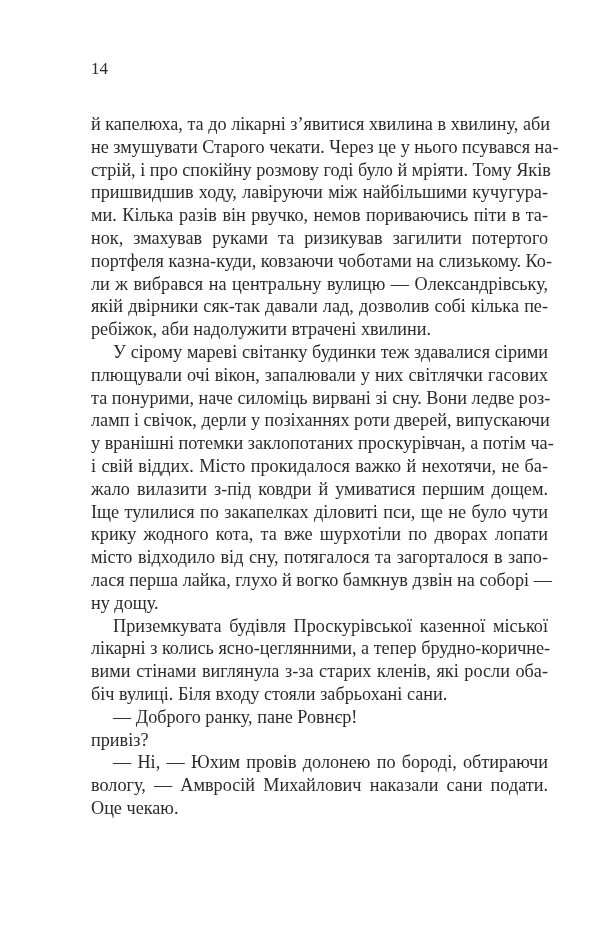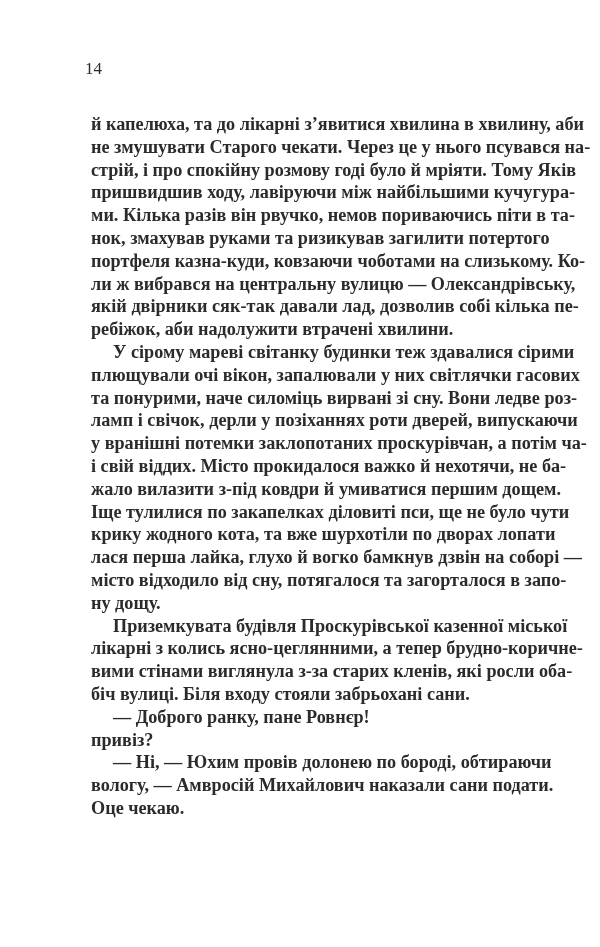--- a/index.html
+++ b/index.html
@@ -10,41 +10,40 @@
     body {
       width: 600px;
       height: 947px;
       position: relative;
       overflow: hidden;
       font-family: "Liberation Serif", "DejaVu Serif", serif;
       color: #2b2b2b;
     }
     .page-number {
       position: absolute;
-      left: 85px;
+      left: 91px;
       top: 58px;
       font-size: 17px;
       line-height: 22px;
       color: #2b2b2b;
     }
     .text-block {
       position: absolute;
       left: 91px;
       top: 113px;
       width: 457px;
       font-size: 18.2px;
       line-height: 22.8px;
     }
     .line {
       display: block;
       white-space: nowrap;
       text-align: justify;
       text-align-last: justify;
       height: 22.8px;
-      font-weight: bold;
     }
     .line.last {
       text-align-last: left;
     }
     .line.indent {
       text-indent: 22px;
     }
   </style>
 </head>
 <body>
@@ -64,22 +63,22 @@
     <span class="line last">ребіжок, аби надолужити втрачені хвилини.</span>
     <span class="line indent">У сірому мареві світанку будинки теж здавалися сірими</span>
     <span class="line">плющували очі вікон, запалювали у них світлячки гасових</span>
     <span class="line">та понурими, наче силоміць вирвані зі сну. Вони ледве роз-</span>
     <span class="line">ламп і свічок, дерли у позіханнях роти дверей, випускаючи</span>
     <span class="line">у вранішні потемки заклопотаних проскурівчан, а потім ча-</span>
     <span class="line">і свій віддих. Місто прокидалося важко й нехотячи, не ба-</span>
     <span class="line">жало вилазити з-під ковдри й умиватися першим дощем.</span>
     <span class="line">Іще тулилися по закапелках діловиті пси, ще не було чути</span>
     <span class="line">крику жодного кота, та вже шурхотіли по дворах лопати</span>
+    <span class="line">місто відходило від сну, потягалося та загорталося в запо-</span>
     <span class="line">лася перша лайка, глухо й вогко бамкнув дзвін на соборі —</span>
-    <span class="line">місто відходило від сну, потягалося та загорталося в запо-</span>
     <span class="line last">ну дощу.</span>
     <span class="line indent">Приземкувата будівля Проскурівської казенної міської</span>
     <span class="line">лікарні з колись ясно-цеглянними, а тепер брудно-коричне-</span>
     <span class="line">вими стінами виглянула з-за старих кленів, які росли оба-</span>
     <span class="line last">біч вулиці. Біля входу стояли забрьохані сани.</span>
     <span class="line indent last">— Доброго ранку, пане Ровнєр!</span>
     <span class="line last">привіз?</span>
     <span class="line indent">— Ні, — Юхим провів долонею по бороді, обтираючи</span>
     <span class="line">вологу, — Амвросій Михайлович наказали сани подати.</span>
     <span class="line last">Оце чекаю.</span>

